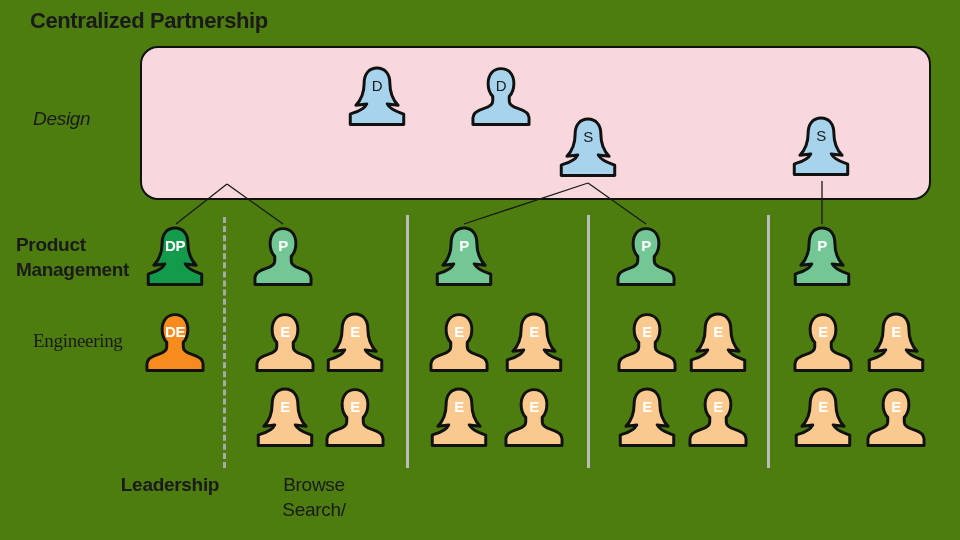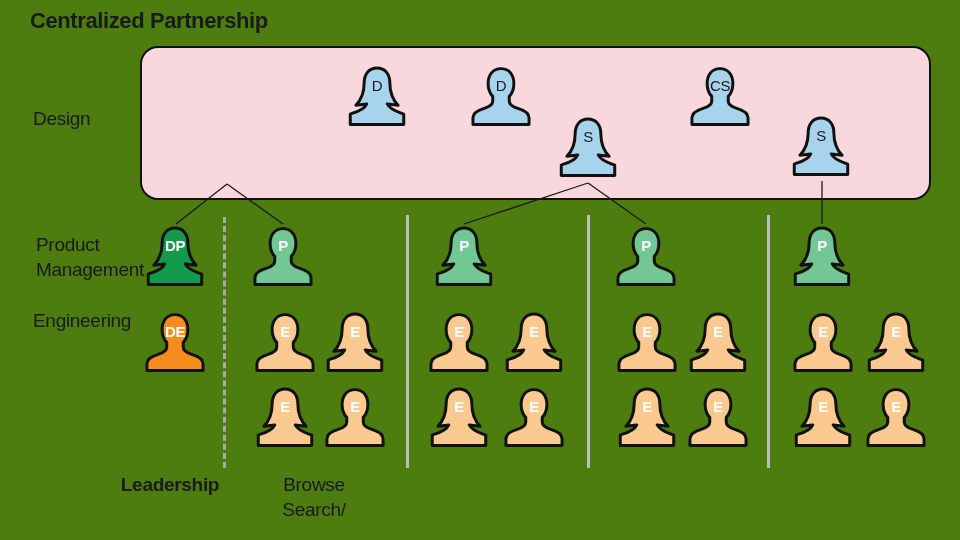--- a/index.html
+++ b/index.html
@@ -68,47 +68,41 @@
     <line x1="588" y1="183" x2="464" y2="224" stroke="#1a1a1a" stroke-width="1.3"></line>
     <line x1="588" y1="183" x2="646" y2="224" stroke="#1a1a1a" stroke-width="1.3"></line>
     <line x1="822" y1="181" x2="822" y2="224" stroke="#1a1a1a" stroke-width="1.3"></line>
   </svg>
 
   <div class="sep-dashed"></div>
   <div class="sep-solid" style="left:406px;"></div>
   <div class="sep-solid" style="left:587px;"></div>
   <div class="sep-solid" style="left:767px;"></div>
 
-  <div class="row-label" style="left:33px; top:106px;">Design</div>
-  <div class="row-label" style="left:36px; top:232px; width:118px;">Product Management</div>
-  <div class="row-label" style="left:33px; top:308px;">Engineering</div>
+  <div class="row-label" style="left:33px; top:106px;font-style:italic;">Design</div>
+  <div class="row-label" style="left:16px; top:232px; width:118px;font-weight:bold;">Product Management</div>
+  <div class="row-label" style="left:33px; top:328px;font-family:Liberation Serif, serif;">Engineering</div>
 
   <div class="person c-designer" style="left:344px; top:63px;">
     <svg viewBox="0 0 100 100">
         <use href="#p-female"></use>
       </svg>
     <span class="pl">D</span>
   </div>
   <div class="person c-designer" style="left:468px; top:63px;">
     <svg viewBox="0 0 100 100">
         <use href="#p-male"></use>
       </svg>
     <span class="pl">D</span>
   </div>
   <div class="person c-designer" style="left:555px; top:114px;">
     <svg viewBox="0 0 100 100">
         <use href="#p-female"></use>
       </svg>
     <span class="pl">S</span>
-  </div>
-  <div class="person c-designer" style="left:687px; top:63px;">
-    <svg viewBox="0 0 100 100">
-        <use href="#p-male"></use>
-      </svg>
-    <span class="pl">CS</span>
   </div>
   <div class="person c-designer" style="left:788px; top:113px;">
     <svg viewBox="0 0 100 100">
         <use href="#p-female"></use>
       </svg>
     <span class="pl">S</span>
   </div>
 
   <div class="person c-dir-pm" style="left:142px; top:223px;">
     <svg viewBox="0 0 100 100">

